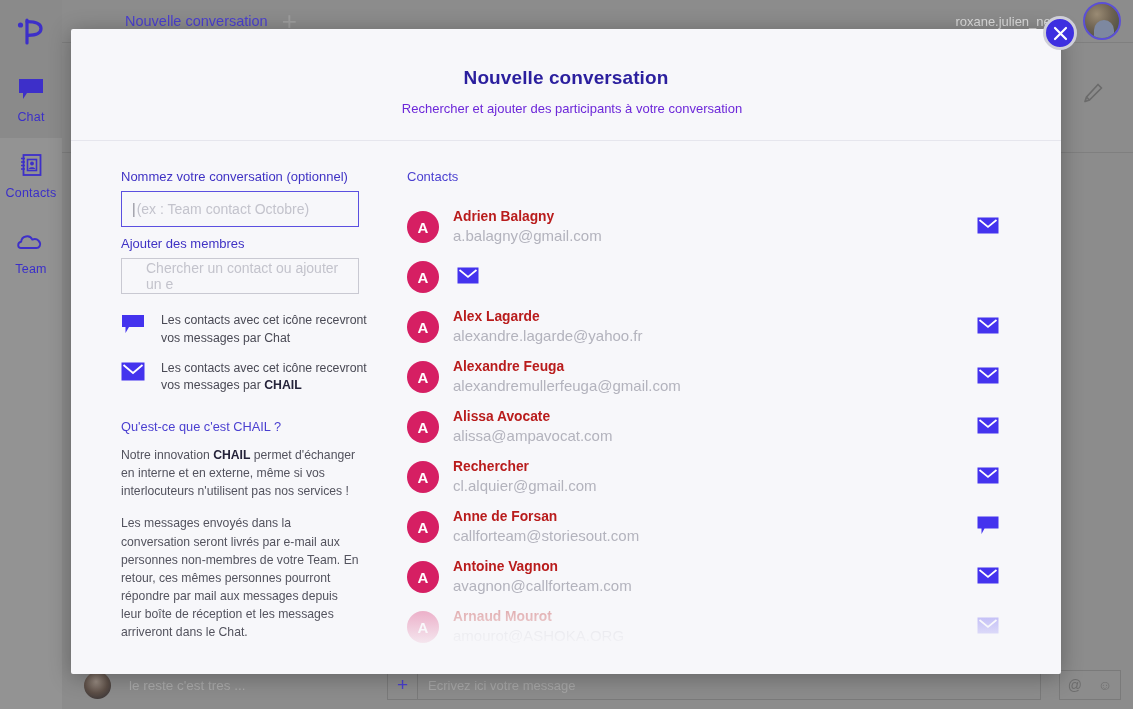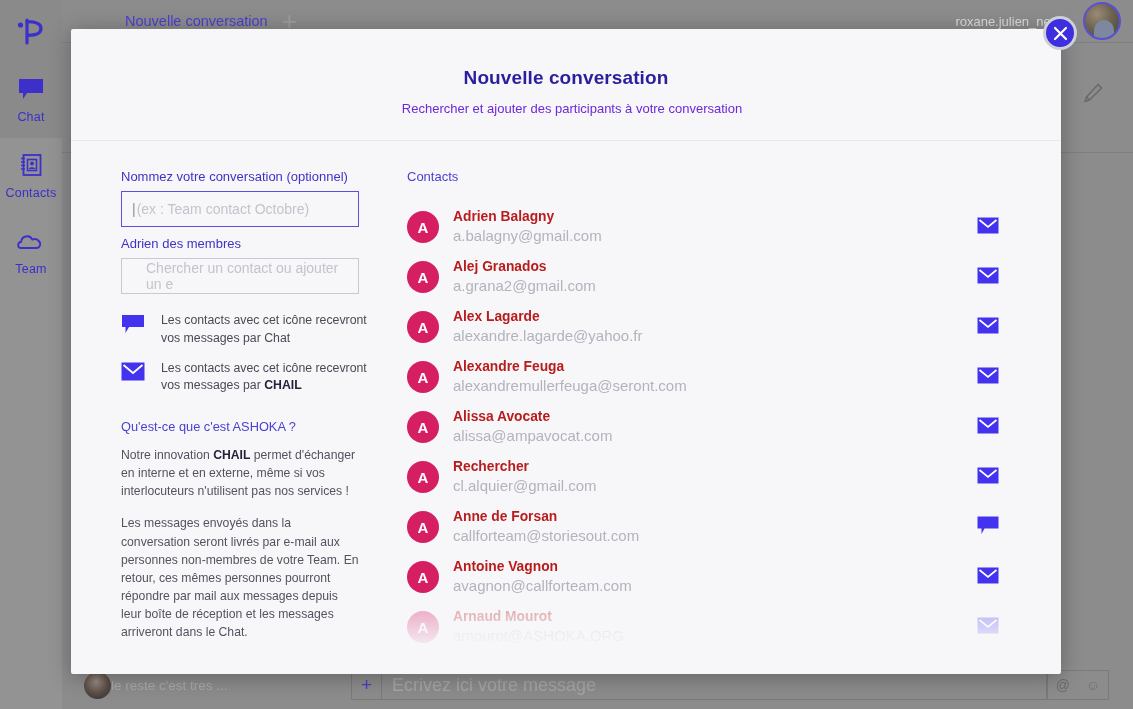--- a/index.html
+++ b/index.html
@@ -69,39 +69,39 @@
     position: absolute; left: 62px; top: 43px; right: 0; bottom: 0;
     background: #8c8c8c;
   }
   .chat-head {
     height: 110px; border-bottom: 1px solid #7f7f7f; position: relative;
   }
   .pencil-btn {
     position: absolute; right: 28px; top: 38px; cursor: pointer;
   }
   .composer {
-    position: absolute; left: 0; right: 12px; bottom: 0; height: 48px;
-    display: flex; align-items: center; padding: 0 12px 0 22px; gap: 0;
+    position: absolute; left: 0; right: 0; bottom: 0; height: 48px;
+    display: flex; align-items: center; padding: 0 12px 0 22px; gap: 18px;
   }
   .msg-avatar {
     width: 27px; height: 27px; border-radius: 50%;
     background: radial-gradient(circle at 45% 35%, #9b8e84 0%, #5e5048 50%, #2a2a30 100%);
     flex: none;
   }
   .msg-snippet { font-size: 13.5px; color: #a9a9a9; width: 240px; }
   .input-wrap {
     flex: 1; height: 30px; display: flex; align-items: center;
     border: 1px solid #7a7a7a; background: #8c8c8c;
   }
   .plus-box {
     width: 30px; height: 30px; display: flex; align-items: center;
     justify-content: center; border-right: 1px solid #7a7a7a;
     color: #4a3fd0; font-size: 19px; cursor: pointer;
   }
-  .msg-placeholder { font-size: 18px; color: #a6a6a6; padding-left: 10px; }
+  .msg-placeholder { font-size: 13px; color: #a6a6a6; padding-left: 10px; }
   .tool-box {
     width: 62px; height: 30px; display: flex; align-items: center;
     justify-content: space-around; border: 1px solid #7a7a7a;
     color: #6d6d6d; font-size: 14px;
   }
 
   
   .modal {
     position: absolute; left: 71px; top: 29px;
     width: 990px; height: 645px;
@@ -287,21 +287,21 @@
     <div class="modal-body">
 
       <div class="left-pane">
         <div class="field-label">Nommez votre conversation (optionnel)</div>
         <div class="text-input focused">
           <span class="caret">|</span>
           <span>(ex : Team contact Octobre)</span>
         </div>
 
         <div class="spacer-10"></div>
-        <div class="field-label">Adrien des membres</div>
+        <div class="field-label">Ajouter des membres</div>
         <div class="text-input plain">
           <span>Chercher un contact ou ajouter un e</span>
         </div>
 
         <div class="legend">
           <div class="legend-row">
             <span class="legend-ico">
               <svg width="24" height="20" viewBox="0 0 24 20">
                 <path d="M1 1 H23 V13 H8 L4.5 19 V13 H1 Z" fill="#4433ee"></path>
               </svg>
@@ -313,21 +313,21 @@
               <svg width="24" height="19" viewBox="0 0 24 19">
                 <rect x="0.5" y="0.5" width="23" height="18" fill="#4433ee"></rect>
                 <path d="M2.5 3 L12 11 L21.5 3" fill="none" stroke="#fff" stroke-width="1.8"></path>
               </svg>
             </span>
             <span class="legend-txt"><span>Les contacts avec cet icône recevront vos messages par </span><b>CHAIL</b></span>
           </div>
         </div>
 
         <div class="faq">
-          <div class="faq-title">Qu'est-ce que c'est ASHOKA ?</div>
+          <div class="faq-title">Qu'est-ce que c'est CHAIL ?</div>
           <div class="faq-p"><span>Notre innovation </span><b>CHAIL</b><span> permet d'échanger en interne et en externe, même si vos interlocuteurs n'utilisent pas nos services !</span></div>
           <div class="faq-p">Les messages envoyés dans la conversation seront livrés par e-mail aux personnes non-membres de votre Team. En retour, ces mêmes personnes pourront répondre par mail aux messages depuis leur boîte de réception et les messages arriveront dans le Chat.</div>
         </div>
       </div>
 
       <div class="right-pane">
         <div class="contacts-label">Contacts</div>
         <div class="contacts-list" id="contacts-list">
             <div class="contact-row">
               <div class="contact-avatar">A</div>
@@ -335,45 +335,41 @@
                 <div class="contact-name">Adrien Balagny</div>
                 <div class="contact-email">a.balagny@gmail.com</div>
               </div>
               <div class="contact-ico"><svg width="22" height="17" viewBox="0 0 22 17">
                   <rect x="0.5" y="0.5" width="21" height="16" fill="#4433ee"></rect>
                   <path d="M2.5 3 L11 10 L19.5 3" fill="none" stroke="#fff" stroke-width="1.7"></path>
                 </svg></div>
             </div>
             <div class="contact-row">
               <div class="contact-avatar">A</div>
-              <div class="contact-info">
-                <div class="contact-name">Alej Granados</div>
-                <div class="contact-email">a.grana2@gmail.com</div>
-              </div>
               <div class="contact-ico"><svg width="22" height="17" viewBox="0 0 22 17">
                   <rect x="0.5" y="0.5" width="21" height="16" fill="#4433ee"></rect>
                   <path d="M2.5 3 L11 10 L19.5 3" fill="none" stroke="#fff" stroke-width="1.7"></path>
                 </svg></div>
             </div>
             <div class="contact-row">
               <div class="contact-avatar">A</div>
               <div class="contact-info">
                 <div class="contact-name">Alex Lagarde</div>
                 <div class="contact-email">alexandre.lagarde@yahoo.fr</div>
               </div>
               <div class="contact-ico"><svg width="22" height="17" viewBox="0 0 22 17">
                   <rect x="0.5" y="0.5" width="21" height="16" fill="#4433ee"></rect>
                   <path d="M2.5 3 L11 10 L19.5 3" fill="none" stroke="#fff" stroke-width="1.7"></path>
                 </svg></div>
             </div>
             <div class="contact-row">
               <div class="contact-avatar">A</div>
               <div class="contact-info">
                 <div class="contact-name">Alexandre Feuga</div>
-                <div class="contact-email">alexandremullerfeuga@seront.com</div>
+                <div class="contact-email">alexandremullerfeuga@gmail.com</div>
               </div>
               <div class="contact-ico"><svg width="22" height="17" viewBox="0 0 22 17">
                   <rect x="0.5" y="0.5" width="21" height="16" fill="#4433ee"></rect>
                   <path d="M2.5 3 L11 10 L19.5 3" fill="none" stroke="#fff" stroke-width="1.7"></path>
                 </svg></div>
             </div>
             <div class="contact-row">
               <div class="contact-avatar">A</div>
               <div class="contact-info">
                 <div class="contact-name">Alissa Avocate</div>

